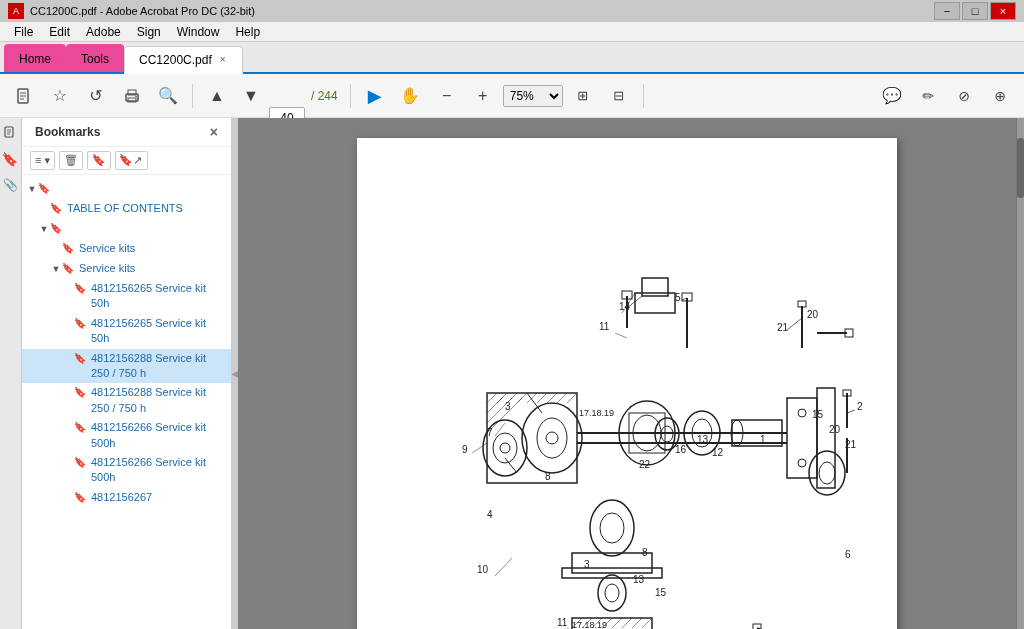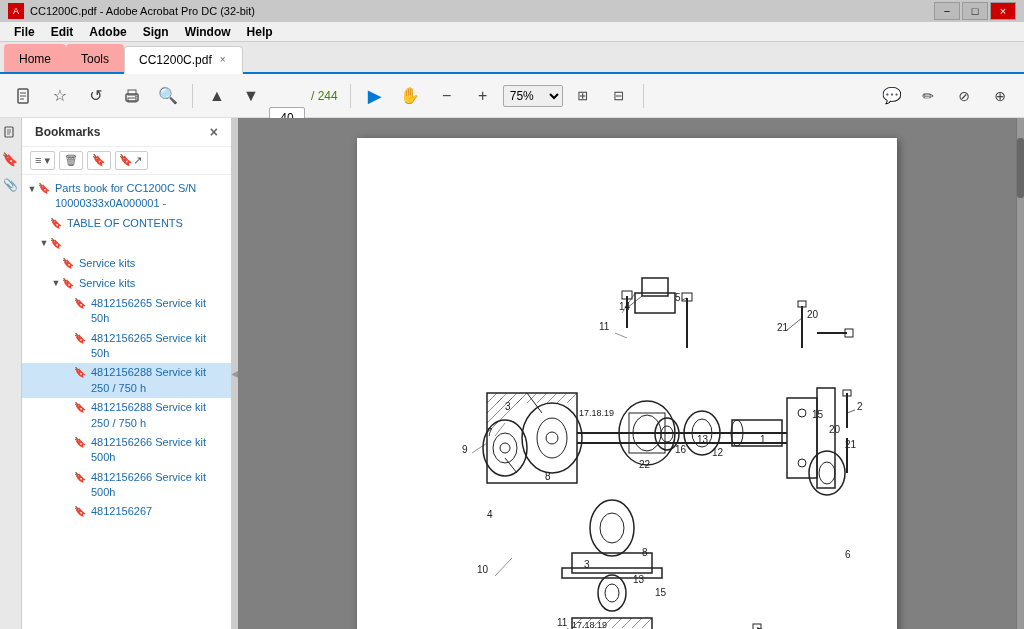--- a/index.html
+++ b/index.html
@@ -32,21 +32,20 @@
 
     
     .menu-bar {
       background: #f0f0f0;
       height: 20px;
       display: flex;
       align-items: center;
       padding: 0 6px;
       font-size: 12px;
       border-bottom: 1px solid #ccc;
-      font-weight: bold;
     }
     .menu-item {
       padding: 0 8px;
       height: 100%;
       display: flex;
       align-items: center;
       cursor: pointer;
     }
 
     
@@ -70,21 +69,21 @@
       border-radius: 4px 4px 0 0;
       gap: 6px;
     }
     .tab.active {
       background: white;
       border-color: #ccc;
       border-bottom: 2px solid white;
       margin-bottom: -2px;
     }
     .tab.home {
-      background: #fca5a5;
+      background: #ec4899;
     }
     .tab-close {
       font-size: 10px;
       color: #666;
       cursor: pointer;
       padding: 2px;
     }
 
     
     .toolbar {
@@ -374,21 +373,20 @@
         <div class="bm-btn">🗑</div>
         <div class="bm-btn">🔖</div>
         <div class="bm-btn">🔖↗</div>
       </div>
 
       <div class="bookmarks-list">
 
         <div class="bm-item bm-indent-0">
           <span class="bm-toggle">▼</span>
           <span class="bm-icon">🔖</span>
-          <span class="bm-text">Parts book for CC1200C S/N 10000333x0A000001 -</span>
         </div>
 
         <div class="bm-item bm-indent-1">
           <span class="bm-toggle">&nbsp;</span>
           <span class="bm-icon">🔖</span>
           <span class="bm-text">TABLE OF CONTENTS</span>
         </div>
 
         <div class="bm-item bm-indent-1">
           <span class="bm-toggle">▼</span>

